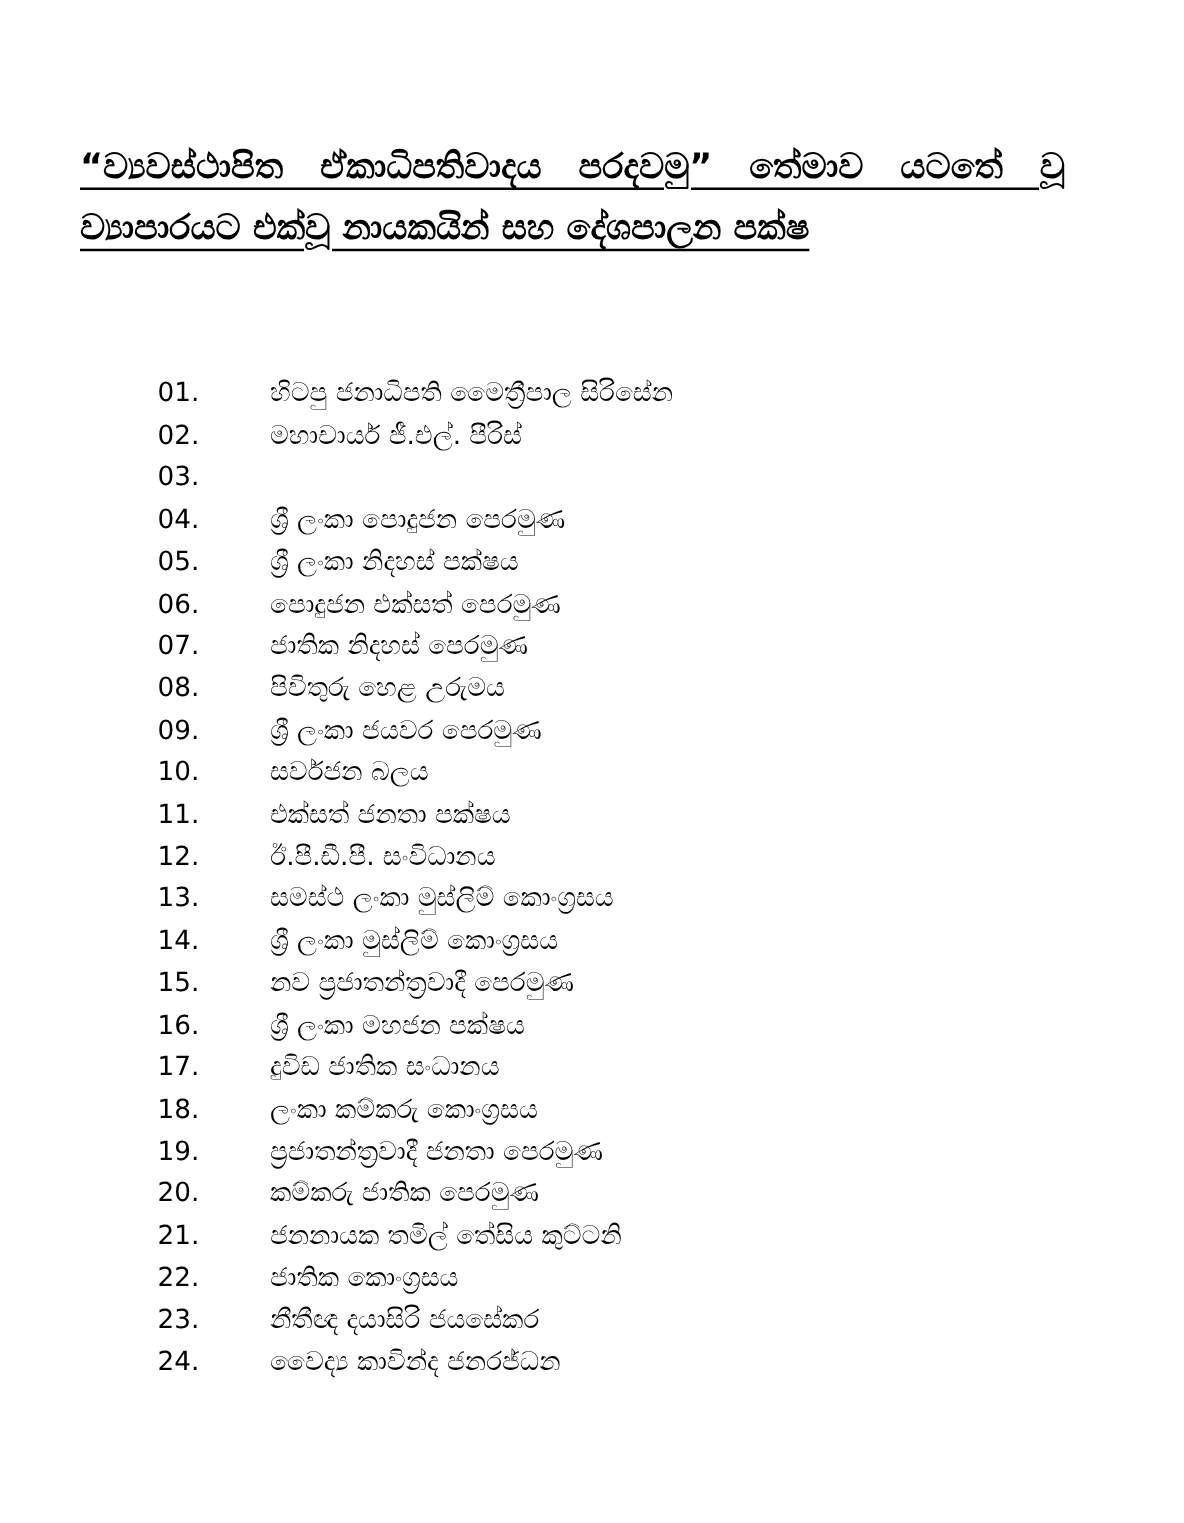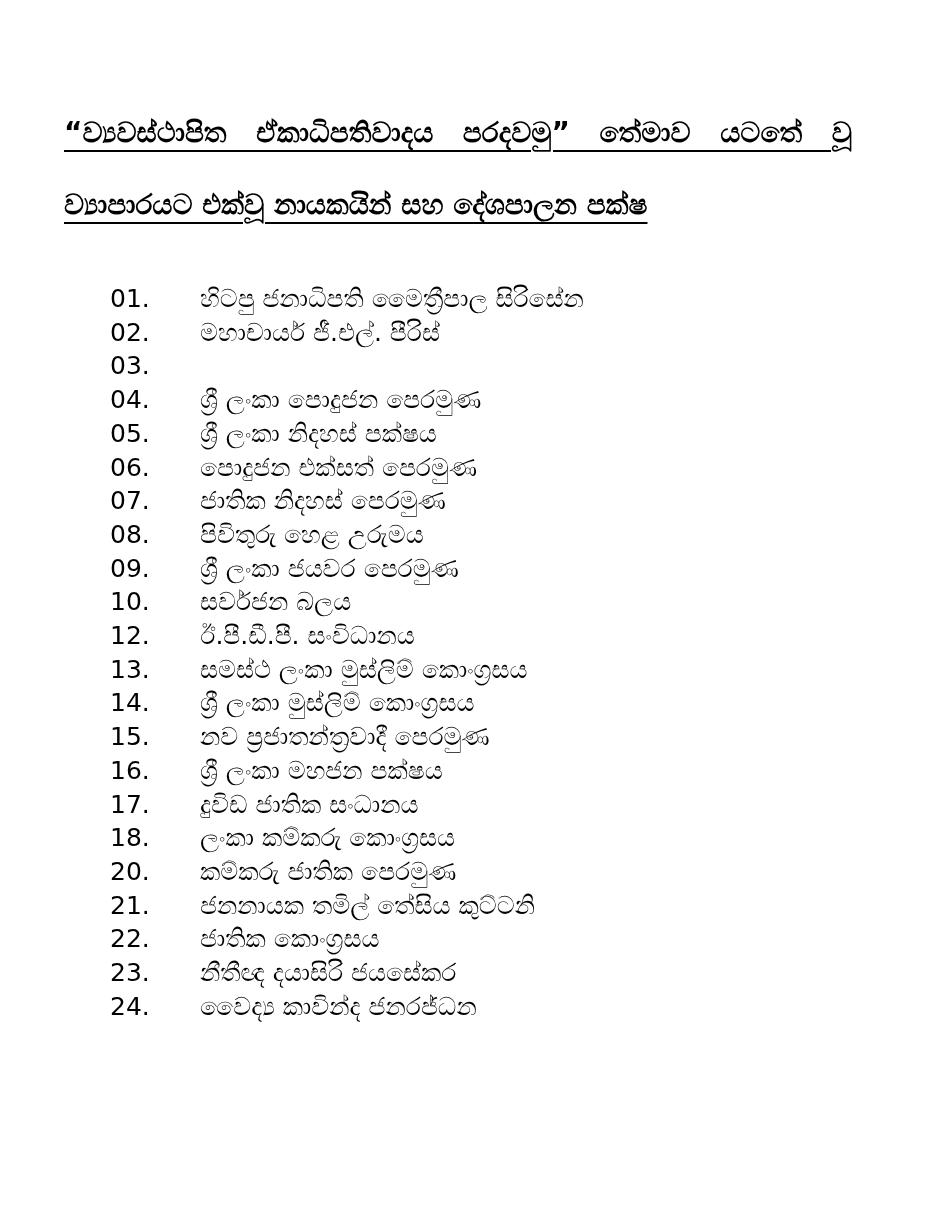--- a/index.html
+++ b/index.html
@@ -29,30 +29,29 @@
     text-decoration: underline;
     text-decoration-thickness: 2px;
     text-underline-offset: 8px;
   }
   .title-line1 {
     text-align: justify;
     text-align-last: justify;
   }
   .title-line2 {
     text-align: left;
-    margin-top: 23px;
   }
   .party-list {
     position: absolute;
     left: 110px;
     top: 282px;
-    margin: 0;
+    margin: 16px;
     padding: 0;
     list-style: none;
-    font-size: 25px;
+    font-size: 21px;
     line-height: 33.7px;
   }
   .row {
     display: flex;
     align-items: baseline;
   }
   .no {
     flex: 0 0 90px;
     width: 90px;
   }
@@ -112,20 +111,24 @@
   <li class="row">
     <span class="no">09.</span>
     <span class="txt">ශ්‍රී ලංකා ජයවර පෙරමුණ</span>
   </li>
 
   <li class="row">
     <span class="no">10.</span>
     <span class="txt">සර්වජන බලය</span>
   </li>
 
+  <li class="row">
+    <span class="no">11.</span>
+    <span class="txt">එක්සත් ජනතා පක්ෂය</span>
+  </li>
 
   <li class="row">
     <span class="no">12.</span>
     <span class="txt">ඊ.පී.ඩී.පී. සංවිධානය</span>
   </li>
 
   <li class="row">
     <span class="no">13.</span>
     <span class="txt">සමස්ථ ලංකා මුස්ලිම් කොංග්‍රසය</span>
   </li>
@@ -148,20 +151,24 @@
   <li class="row">
     <span class="no">17.</span>
     <span class="txt">දුවිඩ ජාතික සංධානය</span>
   </li>
 
   <li class="row">
     <span class="no">18.</span>
     <span class="txt">ලංකා කම්කරු කොංග්‍රසය</span>
   </li>
 
+  <li class="row">
+    <span class="no">19.</span>
+    <span class="txt">ප්‍රජාතන්ත්‍රවාදී ජනතා පෙරමුණ</span>
+  </li>
 
   <li class="row">
     <span class="no">20.</span>
     <span class="txt">කම්කරු ජාතික පෙරමුණ</span>
   </li>
 
   <li class="row">
     <span class="no">21.</span>
     <span class="txt">ජනනායක තමිල් තේසිය කුට්ටනි</span>
   </li>

